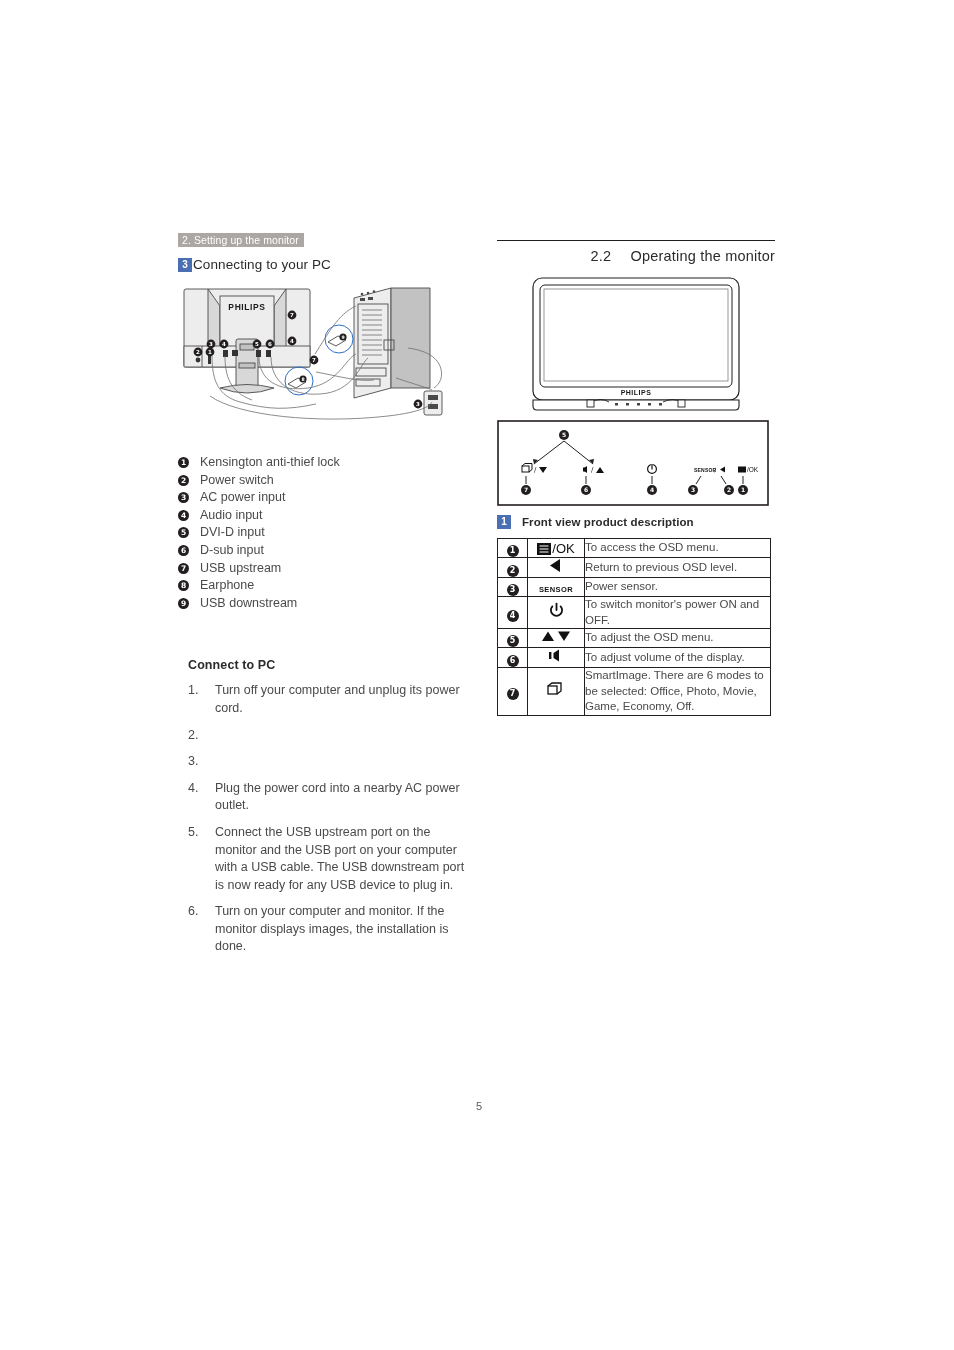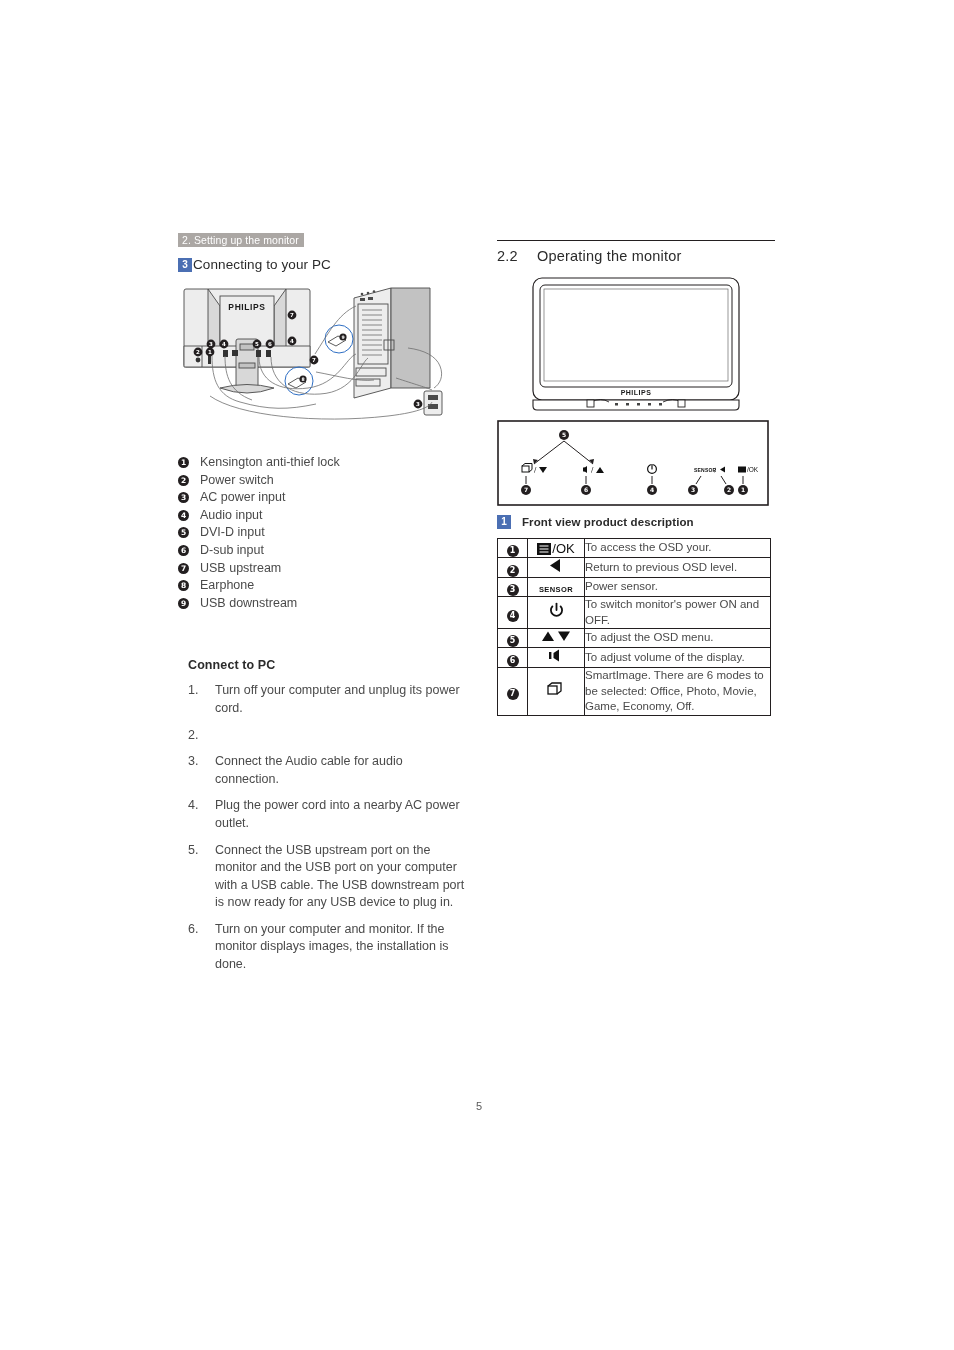--- a/index.html
+++ b/index.html
@@ -133,20 +133,21 @@
     border-top: 1.4px solid #231f20;
     width: 278px;
   }
   .h2 {
     display: flex;
     align-items: baseline;
     margin-top: 7px;
     font-size: 14.5px;
     color: #2b2b2b;
     letter-spacing: .2px;
+    justify-content: flex-end;
   }
   .h2 .h2num { flex: 0 0 40px; }
 
   .illus-monitor {
     margin: 12px 0 0 34px;
     width: 210px;
     height: 138px;
     position: relative;
   }
 
@@ -383,21 +384,20 @@
     <ol class="steps">
       <li>
         <span class="step-n">1.</span>
         <span class="step-t">Turn off your computer and unplug its power cord.</span>
       </li>
       <li>
         <span class="step-n">2.</span>
       </li>
       <li>
         <span class="step-n">3.</span>
-        <span class="step-t">Connect the Audio cable for audio connection.</span>
       </li>
       <li>
         <span class="step-n">4.</span>
         <span class="step-t">Plug the power cord into a nearby AC power outlet.</span>
       </li>
       <li>
         <span class="step-n">5.</span>
         <span class="step-t">Connect the USB upstream port on the monitor and the USB port on your computer with a USB cable. The USB downstream port is now ready for any USB device to plug in.</span>
       </li>
       <li>
@@ -522,21 +522,21 @@
           <td class="c-ico">
             <span class="ico ico-osdok">
               <svg width="15" height="12" viewBox="0 0 15 12" style="display:inline-block;vertical-align:-2px">
                 <rect x="0.5" y="0.5" width="13" height="11" fill="#111" stroke="#111"></rect>
                 <g stroke="#fff" stroke-width="1.1">
                     <path d="M2.5 3 h9 M2.5 6 h9 M2.5 9 h9"></path>
                   </g>
               </svg><span>/OK</span>
             </span>
           </td>
-          <td class="c-txt">To access the OSD your.</td>
+          <td class="c-txt">To access the OSD menu.</td>
         </tr>
         <tr>
           <td class="c-num">
             <span class="num-dot">2</span>
           </td>
           <td class="c-ico">
             <span class="ico ico-left">
               <svg width="16" height="15" viewBox="0 0 16 15">
                   <path d="M12 1 L12 14 L2 7.5 Z" fill="#111"></path>
                 </svg>

